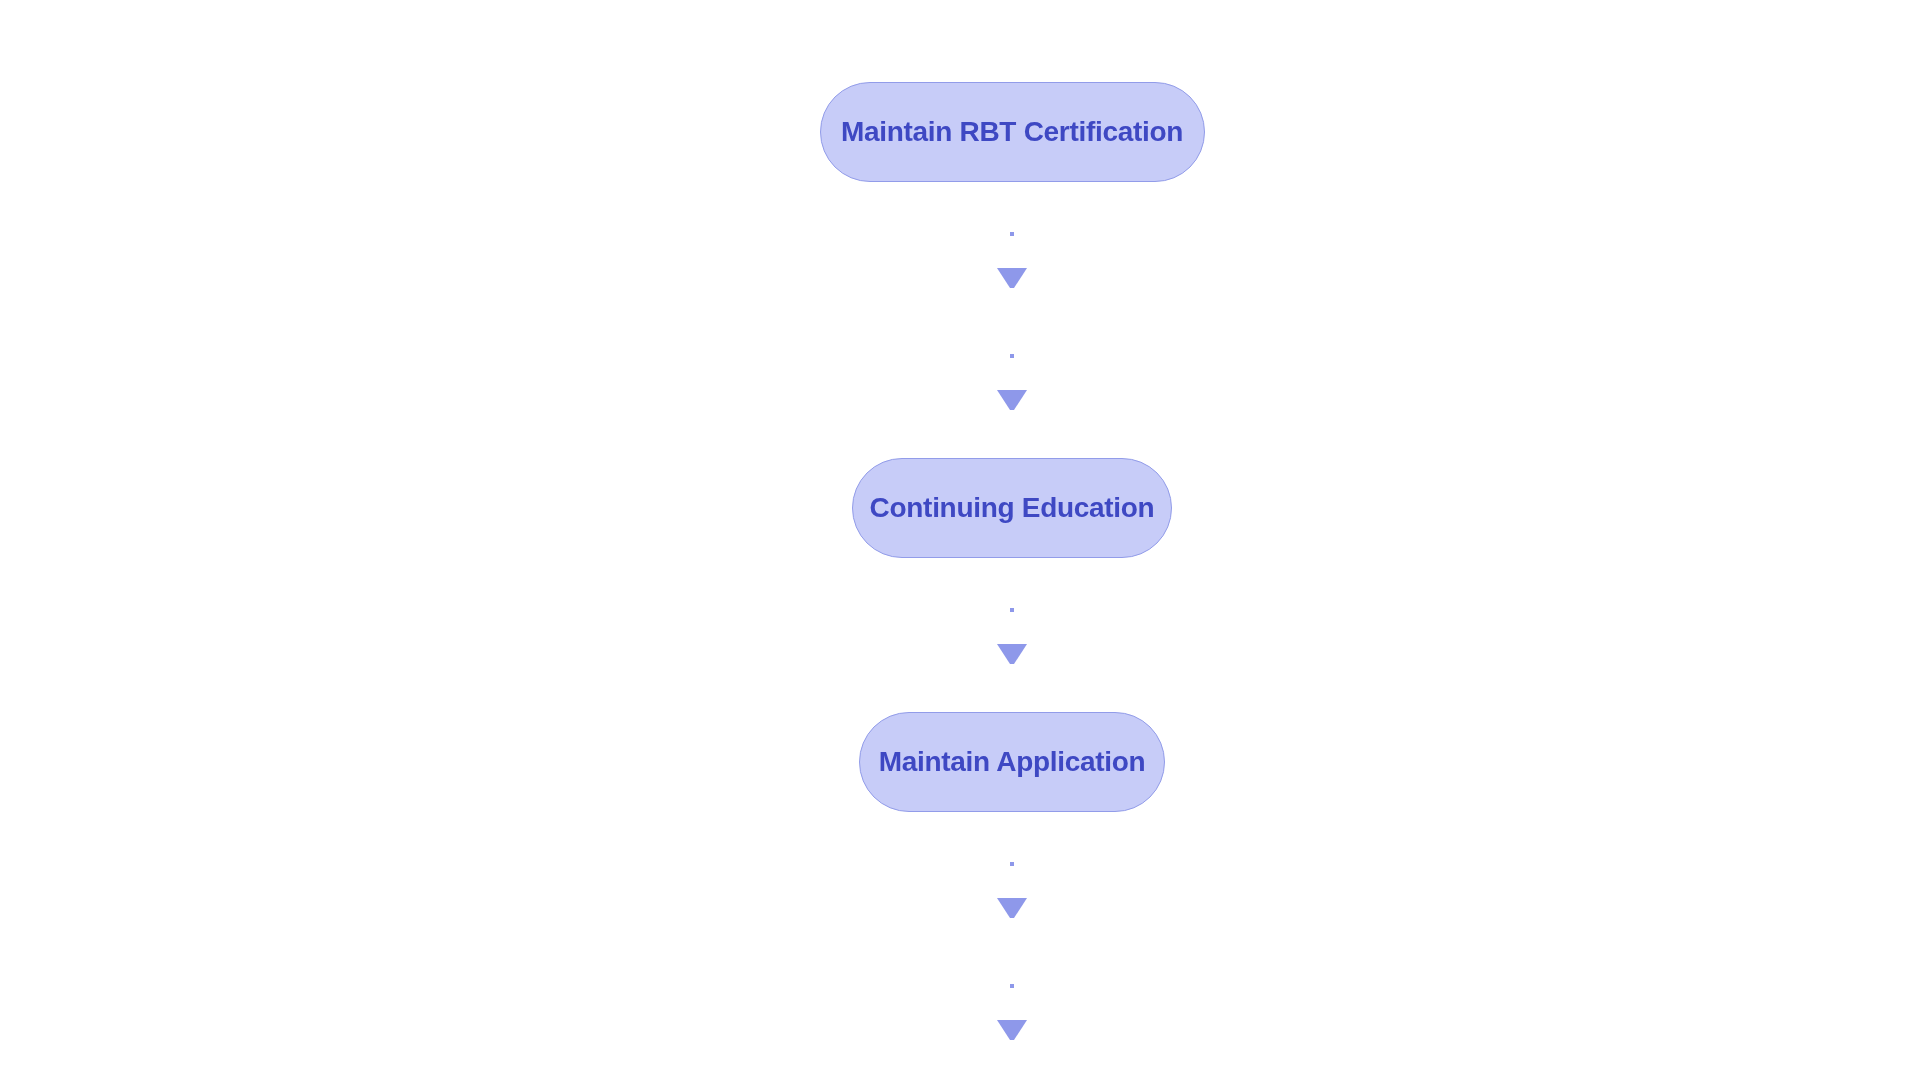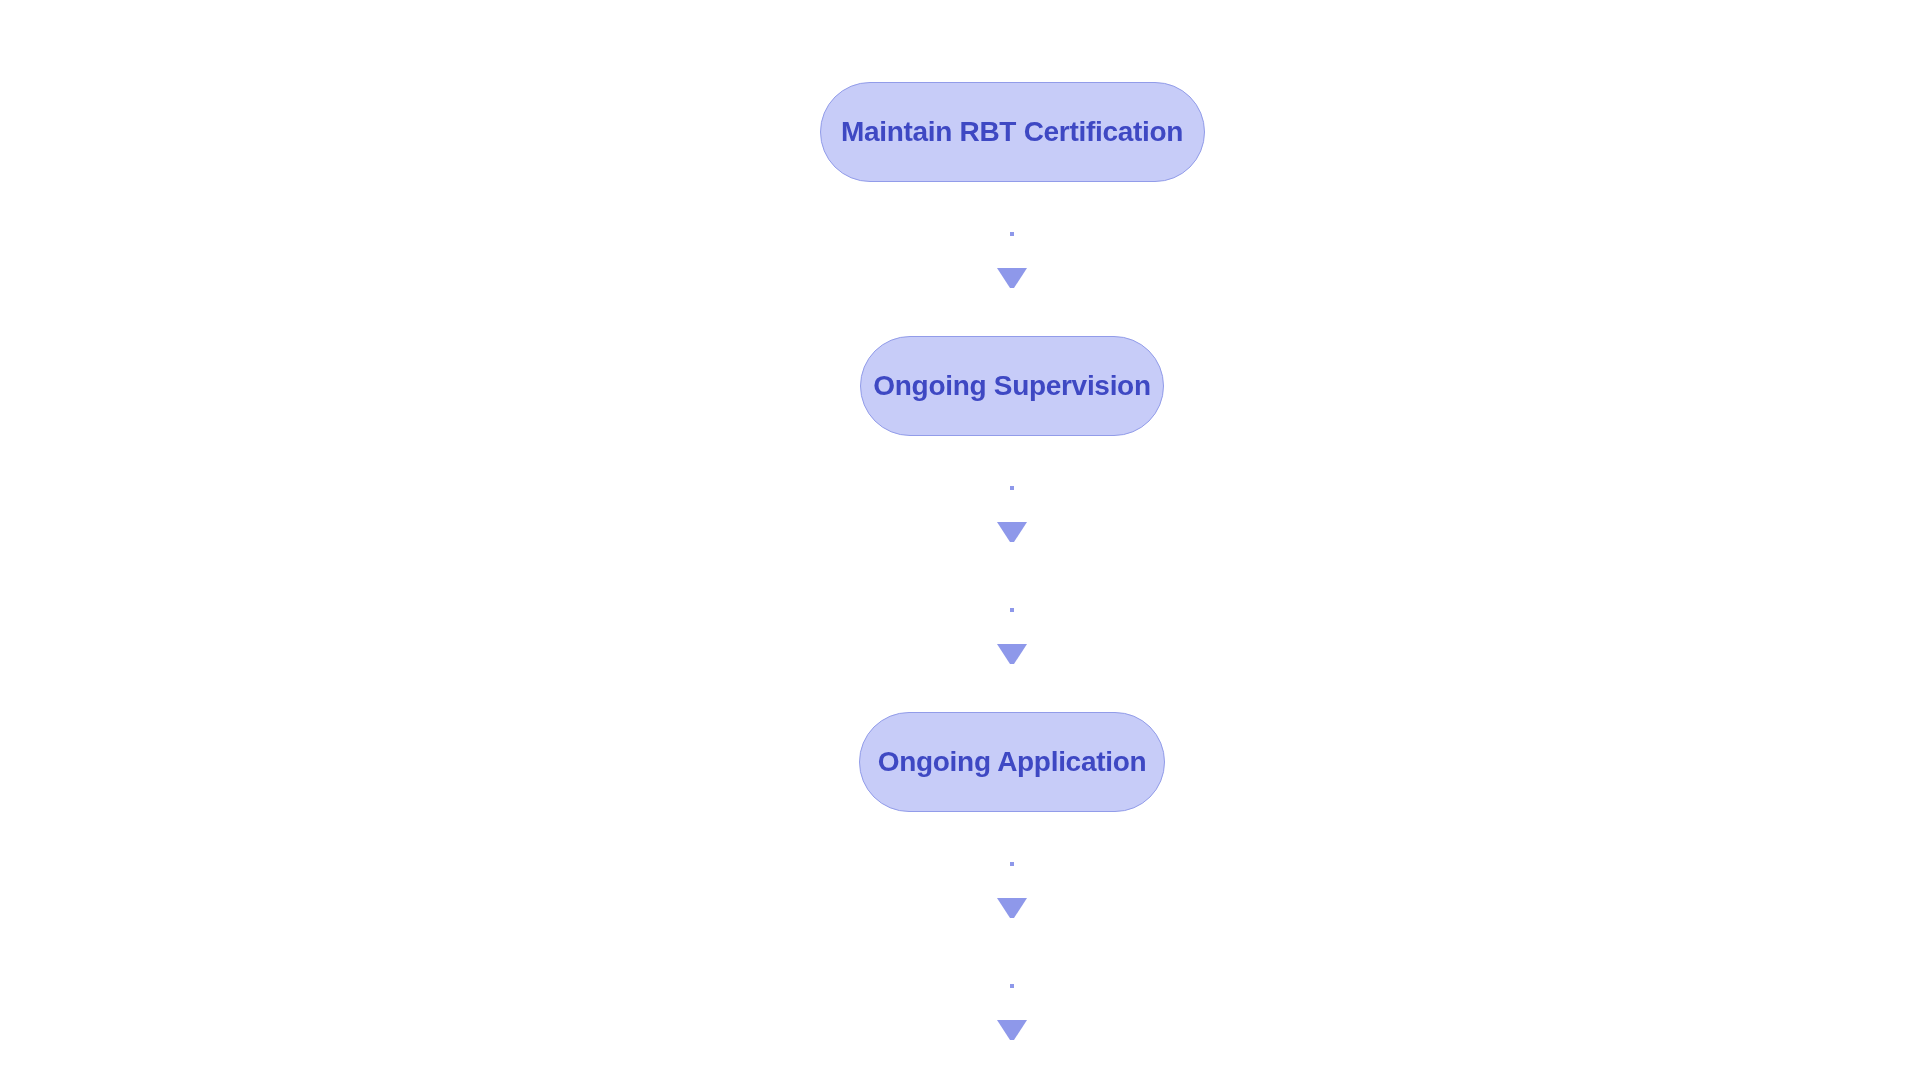--- a/index.html
+++ b/index.html
@@ -68,37 +68,37 @@
 
   <div class="node" style="width:385px">
     <span class="node-label">Maintain RBT Certification</span>
   </div>
 
   <div class="connector">
     <div class="connector-line"></div>
     <div class="arrowhead"></div>
   </div>
 
-  <div class="node" style="width:304px">
-    <span class="node-label">Ongoing Supervision</span>
+
+  <div class="connector">
+    <div class="connector-line"></div>
+    <div class="arrowhead"></div>
+  </div>
+
+  <div class="node" style="width:320px">
+    <span class="node-label">Continuing Education</span>
   </div>
 
   <div class="connector">
     <div class="connector-line"></div>
     <div class="arrowhead"></div>
   </div>
 
-
-  <div class="connector">
-    <div class="connector-line"></div>
-    <div class="arrowhead"></div>
-  </div>
-
   <div class="node" style="width:306px">
-    <span class="node-label">Ongoing Application</span>
+    <span class="node-label">Maintain Application</span>
   </div>
 
   <div class="connector">
     <div class="connector-line"></div>
     <div class="arrowhead"></div>
   </div>
 
 
   <div class="connector">
     <div class="connector-line"></div>

